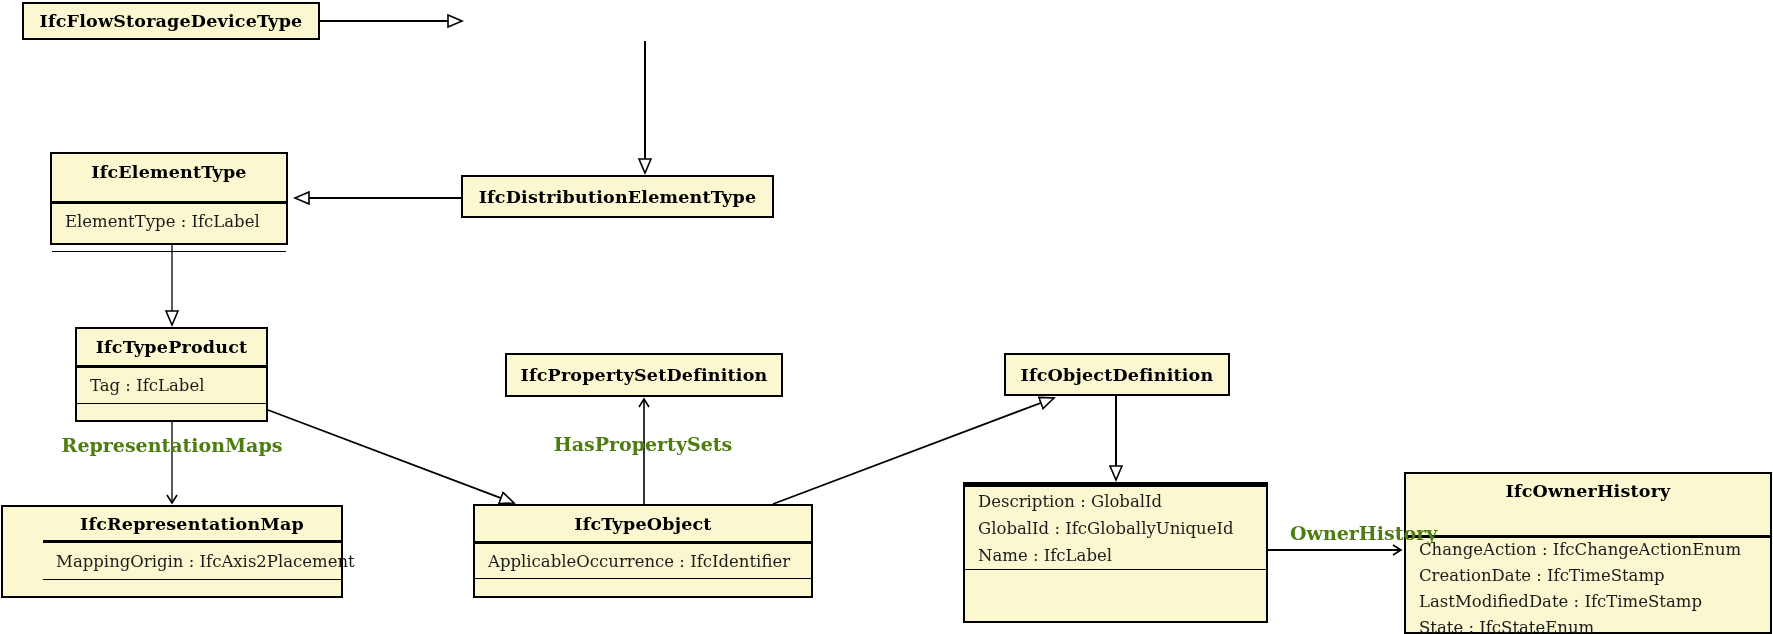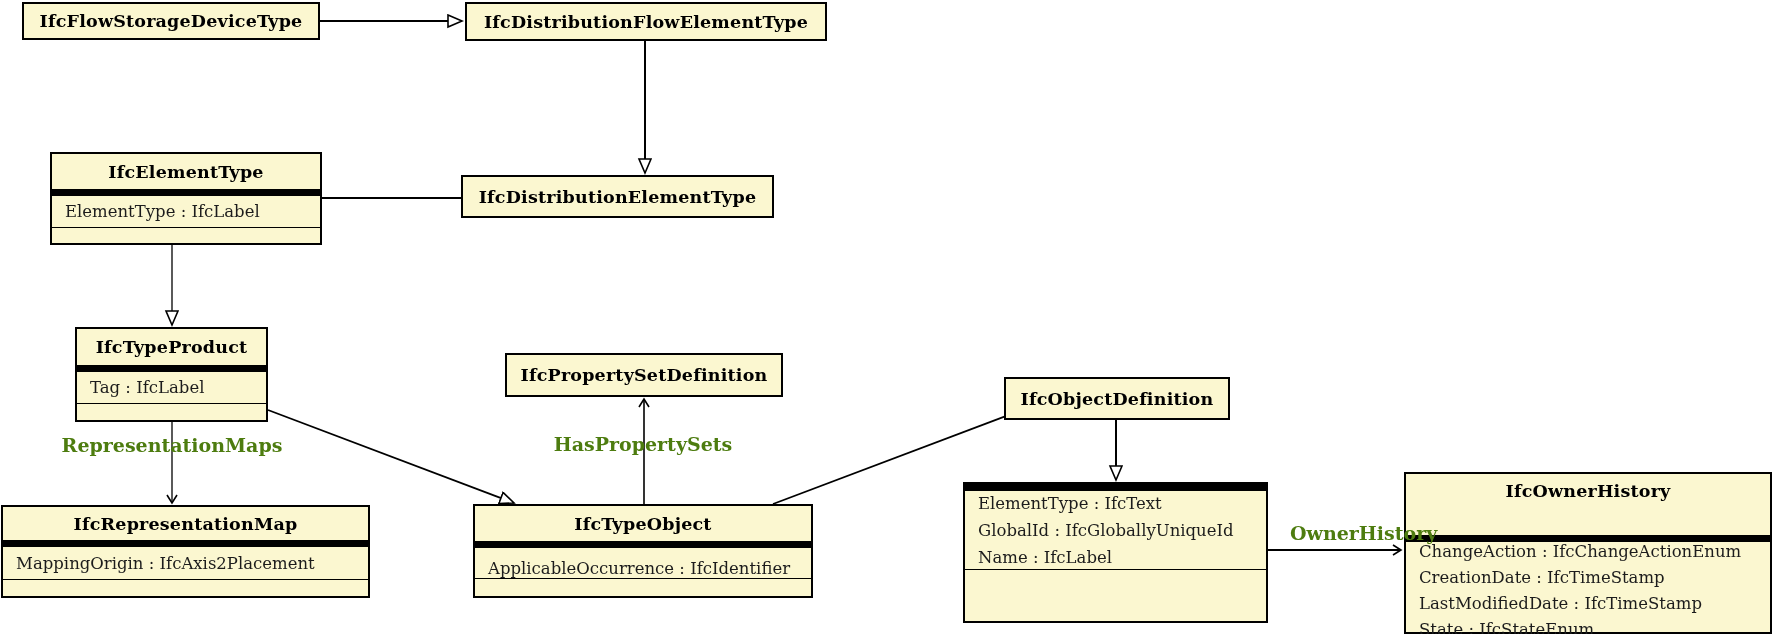--- a/index.html
+++ b/index.html
@@ -23,21 +23,21 @@
     box-sizing:border-box;
     display:flex;align-items:center;justify-content:center;
     font-weight:bold;font-size:17.5px;color:#000;
     letter-spacing:.2px;
     flex:0 0 auto;
     border-radius:9px;
   }
   .single .compartment-title{flex:1 1 auto;}
   .compartment-attrs{
     box-sizing:border-box;
-    border-top:7px solid #000000;
+    border-top:3px solid #000000;
     display:flex;flex-direction:column;justify-content:center;
     padding-left:13px;padding-right:6px;
     font-size:16.5px;color:#1c1c1c;
     flex:0 0 auto;
   }
   .attr-line{white-space:nowrap;}
   .compartment-empty{
     box-sizing:border-box;
     border-top:1px solid #000;
     flex:1 1 auto;
@@ -81,25 +81,22 @@
 
     <line x1="1116" y1="396" x2="1116" y2="480" stroke="#000" stroke-width="2" marker-end="url(#tri)"></line>
 
     <line x1="1268" y1="550" x2="1401" y2="550" stroke="#000" stroke-width="2.2" marker-end="url(#vee)"></line>
   </svg>
 
   <div class="class-box single" style="left:22px;top:2px;width:298px;height:38px;">
     <div class="compartment-title">IfcFlowStorageDeviceType</div>
   </div>
 
-  <div class="class-box single" style="left:465px;top:2px;width:362px;height:39px;">
-    <div class="compartment-title">IfcDistributionFlowElementType</div>
-  </div>
 
-  <div class="class-box" style="left:50px;top:152px;width:272px;height:93px;">
+  <div class="class-box" style="left:50px;top:152px;width:238px;height:93px;gap:12px;">
     <div class="compartment-title" style="height:35px;">IfcElementType</div>
     <div class="compartment-attrs" style="height:38px;">
       <div class="attr-line">ElementType : IfcLabel</div>
     </div>
     <div class="compartment-empty"></div>
   </div>
 
   <div class="class-box single" style="left:461px;top:175px;width:313px;height:43px;">
     <div class="compartment-title">IfcDistributionElementType</div>
   </div>
@@ -109,43 +106,43 @@
     <div class="compartment-attrs" style="height:38px;">
       <div class="attr-line">Tag : IfcLabel</div>
     </div>
     <div class="compartment-empty"></div>
   </div>
 
   <div class="class-box single" style="left:505px;top:353px;width:278px;height:44px;">
     <div class="compartment-title">IfcPropertySetDefinition</div>
   </div>
 
-  <div class="class-box single" style="left:1004px;top:353px;width:226px;height:43px;margin-top:24px;">
+  <div class="class-box single" style="left:1004px;top:353px;width:226px;height:43px;">
     <div class="compartment-title">IfcObjectDefinition</div>
   </div>
 
-  <div class="class-box" style="left:1px;top:505px;width:369px;height:93px;">
+  <div class="class-box" style="left:1px;top:505px;width:342px;height:93px;padding-left:40px;">
     <div class="compartment-title" style="height:33px;">IfcRepresentationMap</div>
     <div class="compartment-attrs" style="height:39px;">
       <div class="attr-line">MappingOrigin : IfcAxis2Placement</div>
     </div>
     <div class="compartment-empty"></div>
   </div>
 
   <div class="class-box" style="left:473px;top:504px;width:340px;height:94px;">
     <div class="compartment-title" style="height:35px;">IfcTypeObject</div>
-    <div class="compartment-attrs" style="height:37px;justify-content:flex-end;">
+    <div class="compartment-attrs" style="height:37px;">
       <div class="attr-line">ApplicableOccurrence : IfcIdentifier</div>
     </div>
     <div class="compartment-empty"></div>
   </div>
 
   <div class="class-box" style="left:963px;top:482px;width:305px;height:141px;">
     <div class="compartment-attrs" style="height:85px;line-height:27px;">
-      <div class="attr-line">ElementType : IfcText</div>
+      <div class="attr-line">Description : GlobalId</div>
       <div class="attr-line">GlobalId : IfcGloballyUniqueId</div>
       <div class="attr-line">Name : IfcLabel</div>
     </div>
     <div class="compartment-empty"></div>
   </div>
 
   <div class="class-box" style="left:1404px;top:472px;width:368px;height:162px;">
     <div class="compartment-title" style="height:33px;">IfcOwnerHistory</div>
     <div class="compartment-attrs" style="height:105px;line-height:26px;margin-top:28px;">
       <div class="attr-line">ChangeAction : IfcChangeActionEnum</div>

